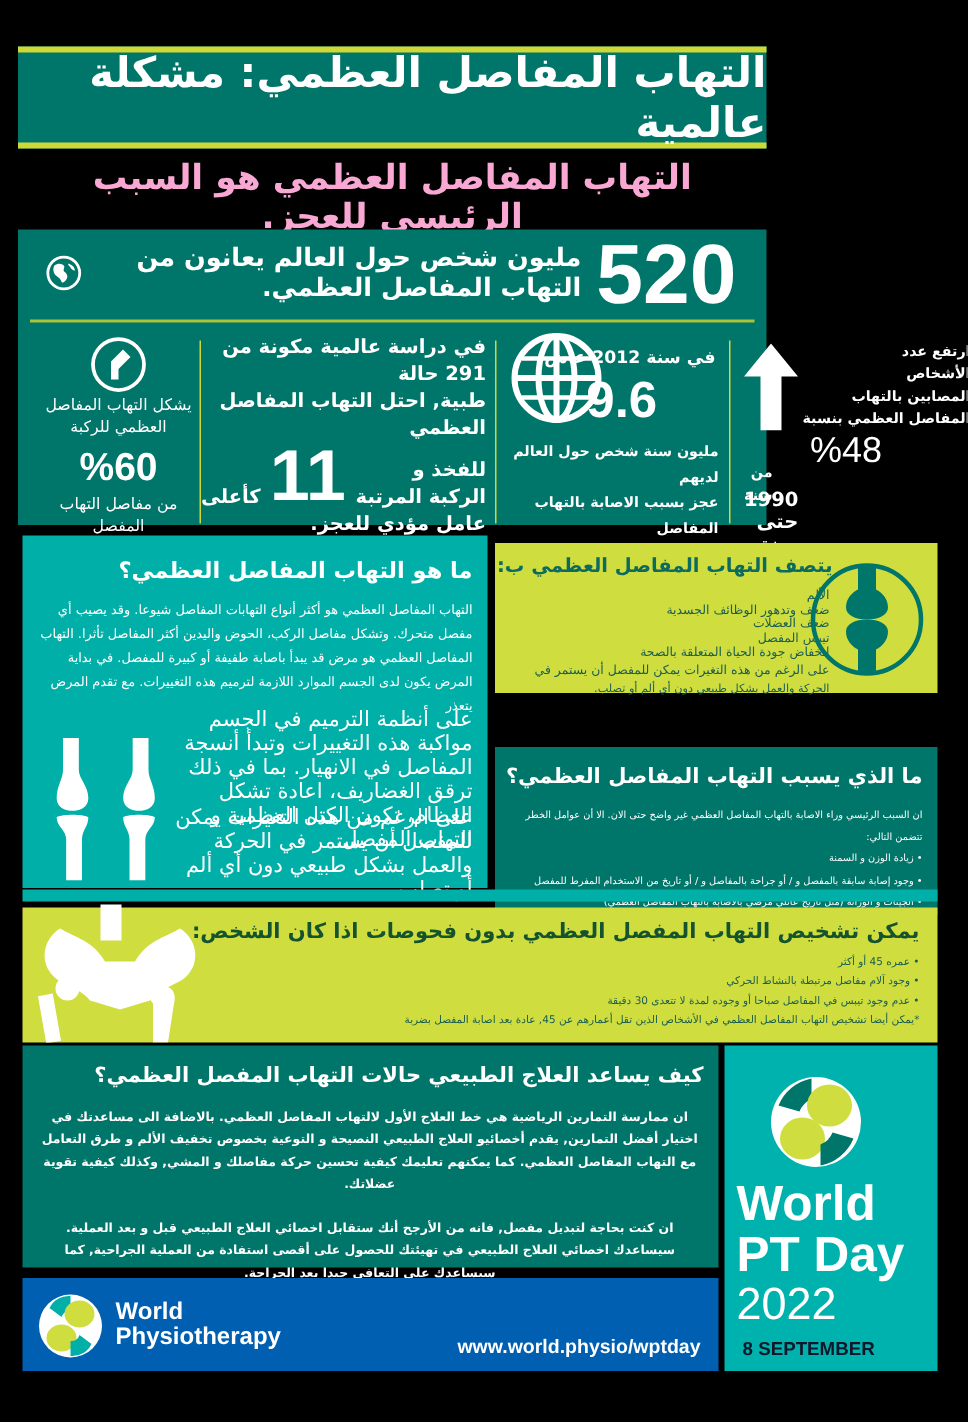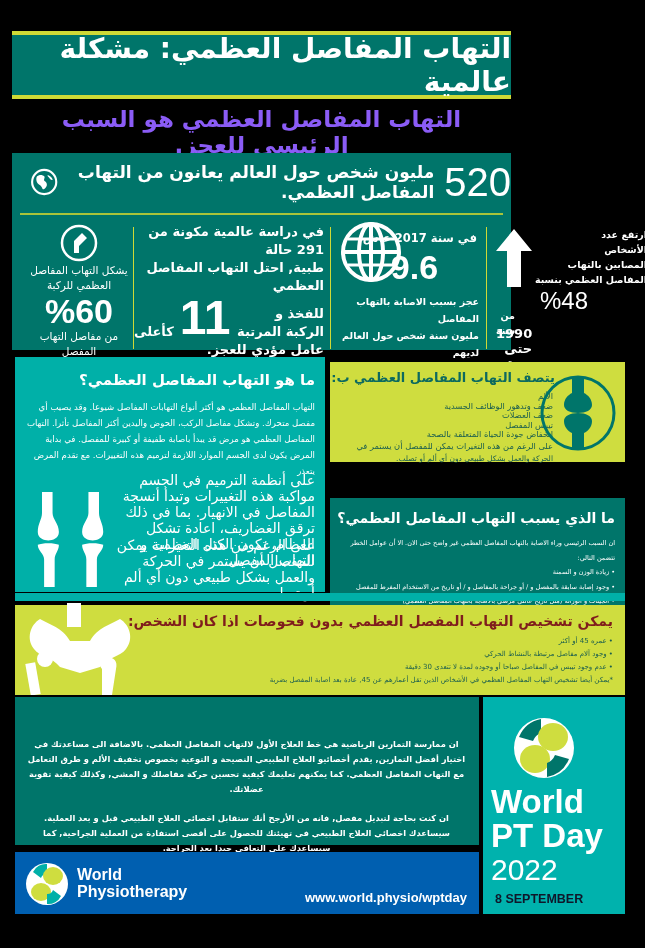--- a/index.html
+++ b/index.html
@@ -5,27 +5,27 @@
   * { box-sizing: border-box; margin: 0; padding: 0; }
   html, body { width: 645px; height: 948px; background: #000; overflow: hidden; }
   body { font-family: "DejaVu Sans", sans-serif; color: #fff; position: relative; }
   .abs { position: absolute; }
   .rtl { direction: rtl; text-align: right; }
   .title-box { position: absolute; left: 12px; top: 31px; width: 499px; height: 68px;
     background: #00756a; border-top: 4px solid #cfd936; border-bottom: 4px solid #cfd936;
     display: flex; align-items: center; justify-content: center; }
   .title-box span { font-size: 28px; font-weight: bold; color: #fff; direction: rtl; }
   .subtitle { position: absolute; left: 12px; top: 106px; width: 499px; text-align: center;
-    font-size: 23px; font-weight: bold; color: #8b5cf6; direction: rtl; }
+    font-size: 23px; font-weight: bold; color: #f9a8d4; direction: rtl; }
 
   
   .stats { position: absolute; left: 12px; top: 153px; width: 499px; height: 197px; background: #00756a; }
   .stats-top { position: absolute; left: 0; top: 0; width: 100%; height: 58px; display: flex;
-    align-items: center; justify-content: flex-end; gap: 10px; }
-  .stats-top .big520 { font-size: 40px; font-weight: normal; font-family: "Liberation Sans", sans-serif; }
+    align-items: center; justify-content: flex-end; padding-right: 20px; gap: 10px; }
+  .stats-top .big520 { font-size: 56px; font-weight: bold; font-family: "Liberation Sans", sans-serif; }
   .stats-top .txt { font-size: 17px; font-weight: bold; direction: rtl; }
   .stats-top .globe { width: 40px; height: 40px; margin-right: auto; margin-left: 18px; }
   .stats-divider { position: absolute; left: 8px; right: 8px; top: 60px; height: 2px; background: #a9c43a; }
   .stat-col { position: absolute; top: 70px; height: 118px; }
   .vline { position: absolute; top: 74px; width: 1px; height: 122px; background: #cfd936; }
 
   .c1 { left: 12px; width: 110px; text-align: center; }
   .c2 { left: 122px; width: 190px; }
   .c3 { left: 322px; width: 140px; }
 
@@ -46,21 +46,21 @@
   .char .tail { position: absolute; right: 72px; top: 78px; font-size: 8.3px; direction: rtl; }
   .char .joint { position: absolute; right: 8px; top: 12px; width: 78px; height: 78px; }
 
   
   .cause { position: absolute; left: 330px; top: 478px; width: 295px; height: 112px; background: #00756a; margin-top: 20px; }
   .cause h3 { position: absolute; right: 10px; top: 12px; font-size: 14px; font-weight: bold; direction: rtl; }
   .cause .body { position: absolute; right: 10px; top: 38px; width: 285px; font-size: 6.5px; line-height: 14.5px; direction: rtl; text-align: right; white-space: nowrap; overflow: hidden; }
 
   
   .diag { position: absolute; left: 15px; top: 605px; width: 610px; height: 90px; background: #cfdd3f; color: #1b5e4f; }
-  .diag h3 { position: absolute; right: 12px; top: 8px; font-size: 14px; font-weight: bold; direction: rtl; color: #7f1d1d; }
+  .diag h3 { position: absolute; right: 12px; top: 8px; font-size: 14px; font-weight: bold; direction: rtl; color: #14532d; }
   .diag .body { position: absolute; right: 12px; top: 30px; font-size: 7px; line-height: 13px; direction: rtl; text-align: right; }
   .pelvis { position: absolute; left: 5px; top: -6px; width: 115px; height: 96px; }
   .teal-strip { position: absolute; left: 15px; top: 593px; width: 610px; height: 8px; background: #00b0a8; }
 
   
   .help { position: absolute; left: 15px; top: 697px; width: 464px; height: 148px; background: #00756a; }
   .help h3 { position: absolute; right: 10px; top: 12px; font-size: 14px; font-weight: bold; direction: rtl; }
   .help .body { position: absolute; right: 10px; top: 40px; width: 445px; font-size: 8.3px; line-height: 15px; direction: rtl; text-align: center; font-weight: bold; }
 
   
@@ -95,21 +95,21 @@
   </div>
   <div class="stats-divider"></div>
 
   <div class="stat-col c1">
     <svg width="40" height="40" viewBox="0 0 40 40" style="display:block;margin:0 auto">
       <circle cx="20" cy="20" r="17" fill="none" stroke="#fff" stroke-width="2.5"></circle>
       <path d="M15 30 V18 l8-8 5 5-8 8 V30z" fill="#fff"></path>
     </svg>
     <div class="small">يشكل التهاب المفاصل</div>
     <div class="small">العظمي للركبة</div>
-    <div style="font-size:34px;font-weight:bold;line-height:36px;font-family:'Liberation Sans',sans-serif">%60</div>
+    <div style="font-size:26px;font-weight:bold;line-height:36px;font-family:'Liberation Sans',sans-serif">%60</div>
     <div class="small">من مفاصل التهاب المفصل</div>
     <div class="small">العظمي.</div>
   </div>
   <div class="vline" style="left:121px"></div>
 
   <div class="stat-col c2 rtl">
     <div class="med">في دراسة عالمية مكونة من 291 حالة</div>
     <div class="med">طبية, احتل التهاب المفاصل العظمي</div>
     <div style="display:flex;direction:rtl;align-items:flex-end;gap:6px">
       <span class="med">للفخذ و الركبة المرتبة</span>
@@ -123,26 +123,26 @@
   <div class="stat-col c3" style="left:322px;width:0"></div>
   <svg style="position:absolute;left:328px;top:68px" width="62" height="62" viewBox="0 0 62 62">
     <circle cx="31" cy="31" r="28" fill="none" stroke="#fff" stroke-width="4"></circle>
     <ellipse cx="31" cy="31" rx="12" ry="28" fill="none" stroke="#fff" stroke-width="4"></ellipse>
     <line x1="31" y1="3" x2="31" y2="59" stroke="#fff" stroke-width="4"></line>
     <line x1="3" y1="31" x2="59" y2="31" stroke="#fff" stroke-width="4"></line>
     <line x1="8" y1="18" x2="54" y2="18" stroke="#fff" stroke-width="3"></line>
     <line x1="8" y1="44" x2="54" y2="44" stroke="#fff" stroke-width="3"></line>
   </svg>
   <div class="abs rtl" style="left:330px;top:76px;width:135px">
-    <div class="med" style="font-size:11.5px;margin-right:0">في سنة 2017 عاش</div>
+    <div class="med" style="font-size:11.5px;margin-right:0">في سنة 2012 عاش</div>
     <div style="font-size:34px;font-weight:bold;text-align:center;font-family:'Liberation Sans',sans-serif;line-height:40px;margin-right:-10px">9.6</div>
   </div>
   <div class="abs rtl" style="left:322px;top:140px;width:145px">
+    <div class="small" style="font-weight:bold;line-height:17px;font-size:9.5px">مليون سنة شخص حول العالم  لديهم</div>
     <div class="small" style="font-weight:bold;line-height:17px;font-size:9.5px">عجز بسبب الاصابة بالتهاب المفاصل</div>
-    <div class="small" style="font-weight:bold;line-height:17px;font-size:9.5px">مليون سنة شخص حول العالم  لديهم</div>
     <div class="small" style="font-weight:bold;line-height:17px;font-size:9.5px">العظمي</div>
   </div>
   <div class="vline" style="left:474px"></div>
 
   <svg style="position:absolute;left:484px;top:76px" width="36" height="58" viewBox="0 0 36 58">
     <path d="M18 0 L36 22 H25 V58 H11 V22 H0z" fill="#fff"></path>
   </svg>
   <div class="abs rtl" style="left:520px;top:74px;width:115px">
     <div class="small" style="font-weight:bold;line-height:15px;font-size:9.5px">ارتفع عدد</div>
     <div class="small" style="font-weight:bold;line-height:15px;font-size:9.5px">الأشخاص</div>
@@ -209,20 +209,21 @@
   <h3>يمكن تشخيص التهاب المفصل العظمي بدون فحوصات اذا كان الشخص:</h3>
   <div class="body">
     <div>• <span>عمره 45 أو أكثر</span></div>
     <div>• <span>وجود آلام مفاصل مرتبطة بالنشاط الحركي</span></div>
     <div>• <span>عدم وجود تيبس في المفاصل صباحا أو وجوده لمدة لا تتعدى 30 دقيقة</span></div>
     <div>*يمكن أيضا تشخيص التهاب المفاصل العظمي في الأشخاص الذين تقل أعمارهم عن 45, عادة بعد اصابة المفصل بضربة</div>
   </div>
 </div>
 
 <div class="help">
+  <h3>كيف يساعد العلاج الطبيعي حالات التهاب المفصل العظمي؟</h3>
   <div class="body">
     <div>ان ممارسة التمارين الرياضية هي خط العلاج الأول لالتهاب المفاصل العظمي. بالاضافة الى مساعدتك في اختيار أفضل التمارين, يقدم أخصائيو العلاج الطبيعي النصيحة و التوعية بخصوص تخفيف الألم و طرق التعامل مع التهاب المفاصل العظمي. كما يمكنهم تعليمك كيفية تحسين حركة مفاصلك و المشي, وكذلك كيفية تقوية عضلاتك.</div>
     <div style="margin-top:14px">ان كنت بحاجة لتبديل مفصل, فانه من الأرجح أنك ستقابل اخصائي العلاج الطبيعي قبل و بعد العملية. سيساعدك اخصائي العلاج الطبيعي في تهيئتك للحصول على أقصى استفادة من العملية الجراحية, كما سيساعدك على التعافي جيدا بعد الجراحة.</div>
   </div>
 </div>
 
 <div class="footer">
   <svg class="logo" viewBox="0 0 44 44">
     <circle cx="22" cy="22" r="21" fill="#fff"></circle>
     <path d="M8 10a14 14 0 0 1 14-8v10a6 6 0 0 0-6 4z" fill="#00b0a8"></path>

